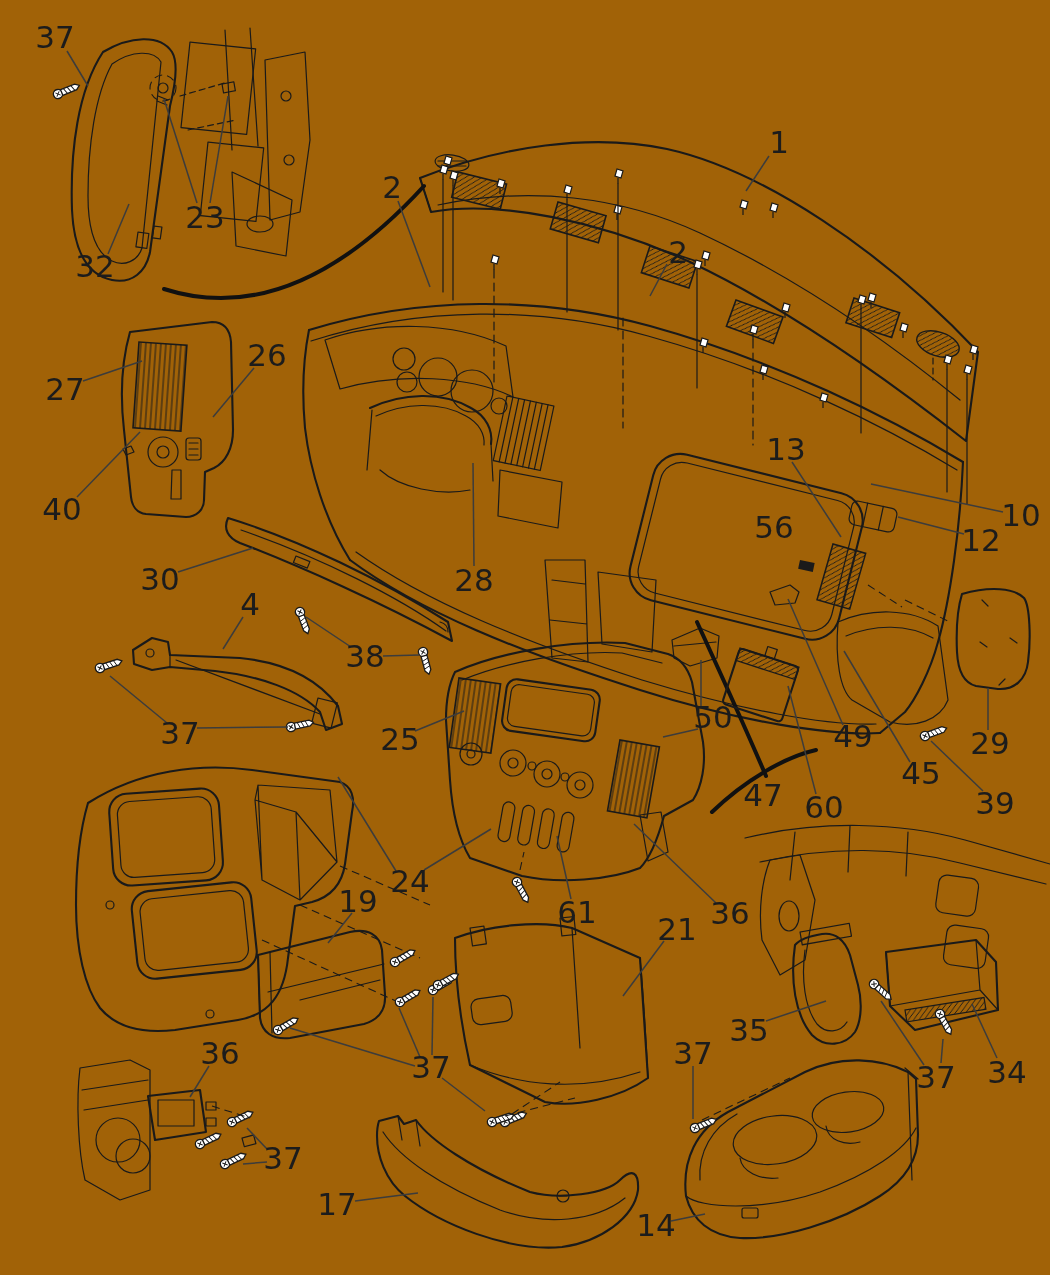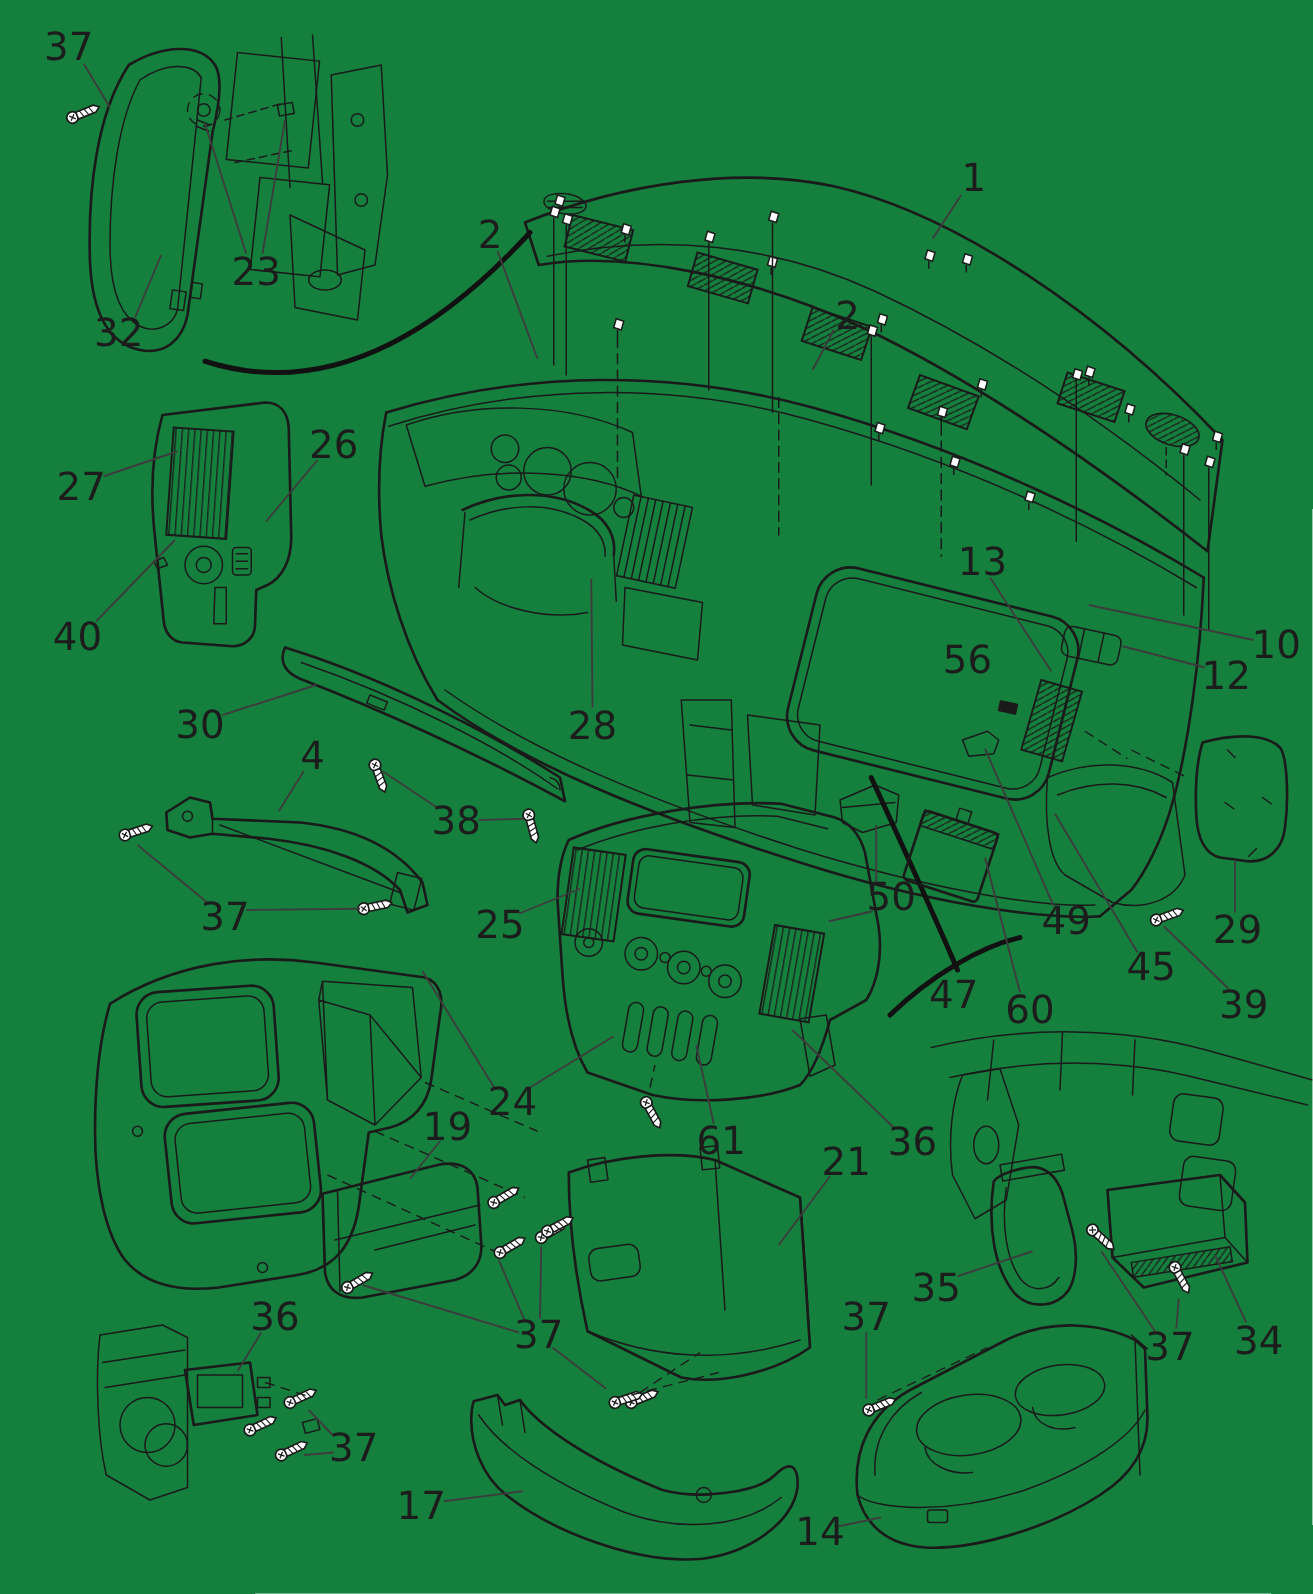--- a/index.html
+++ b/index.html
@@ -1,16 +1,16 @@
 <!DOCTYPE html>
 <html><head>
 <meta charset="utf-8">
 <style>
   html,body{margin:0;padding:0;background:#ffffff;}
-  #stage{position:relative;width:1050px;height:1275px;background:#15803d;overflow:hidden;
+  #stage{position:relative;width:1050px;height:1275px;background:#a16207;overflow:hidden;
          font-family:"DejaVu Sans", sans-serif;}
   svg{display:block}
   .ln{fill:none;stroke:#1a1a1a;stroke-width:2.1;stroke-linejoin:round;stroke-linecap:round;}
   .ln2{fill:none;stroke:#1a1a1a;stroke-width:1.2;stroke-linejoin:round;stroke-linecap:round;}
   .thick{fill:none;stroke:#111;stroke-width:4;stroke-linecap:round;}
   .dash{fill:none;stroke:#1a1a1a;stroke-width:1.1;stroke-dasharray:8 5;}
   .leader{stroke:#3c3c3c;stroke-width:1.5;}
   .callout{font-family:"DejaVu Sans","Liberation Sans",sans-serif;font-size:31px;fill:#1c1c1c;}
 </style>
 </head>

